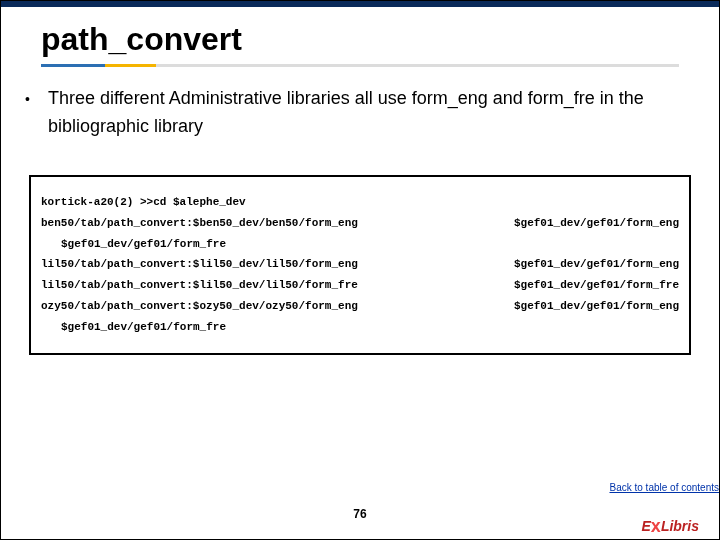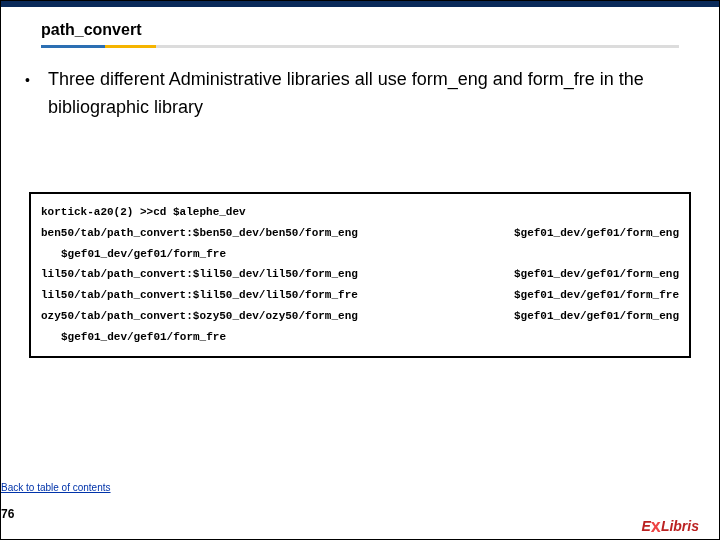--- a/index.html
+++ b/index.html
@@ -1,30 +1,30 @@
 <!DOCTYPE html>
 <html><head>
 <meta charset="utf-8">
 <style>
   * { box-sizing: border-box; margin: 0; padding: 0; }
   html, body { width: 720px; height: 540px; background: #fff; font-family: Verdana, Geneva, sans-serif; color: #000; }
   .slide { width: 720px; height: 540px; position: relative; border: 1px solid #000; background: #fff; }
   .topbar { height: 6px; background: #0a2a5a; }
-  .title { font-size: 16px; font-weight: bold; margin: 14px 0 6px 40px; }
+  .title { font-size: 32px; font-weight: bold; margin: 14px 0 6px 40px; }
   .underline { margin: 0 40px 18px 40px; height: 3px; background: linear-gradient(to right, #2c6fb3 0%, #2c6fb3 10%, #f5b400 10%, #f5b400 18%, #dcdcdc 18%, #dcdcdc 100%); }
   .bullet-row { display: flex; align-items: flex-start; padding: 0 40px 0 24px; }
   .bullet-dot { font-size: 14px; margin-top: 6px; margin-right: 18px; }
   .bullet-text { font-size: 18px; line-height: 1.55; }
-  .codebox { margin: 70px 28px 0 28px; border: 2px solid #000; padding: 8px 10px; font-family: "Courier New", monospace; font-size: 11px; font-weight: bold; }
+  .codebox { margin: 34px 28px 0 28px; border: 2px solid #000; padding: 15px 10px; font-family: "Courier New", monospace; font-size: 11px; font-weight: bold; }
   .code-row { display: flex; justify-content: space-between; line-height: 1.9; white-space: pre; }
   .code-left { flex: 0 0 auto; }
   .code-right { flex: 0 0 auto; padding-left: 20px; }
-  .footer-link { position: absolute; left: 0; right: 0; bottom: 46px; text-align: left; font-size: 10px; }
+  .footer-link { position: absolute; left: 0; right: 0; bottom: 46px; text-align: right; font-size: 10px; }
   .footer-link a { color: #0033aa; text-decoration: underline; }
-  .pagenum { position: absolute; left: 0; right: 0; bottom: 18px; font-size: 12px; font-weight: bold; }
+  .pagenum { position: absolute; left: 0; right: 0; bottom: 18px; text-align: center; font-size: 12px; font-weight: bold; }
   .logo { position: absolute; right: 20px; bottom: 2px; font-size: 14px; font-style: italic; color: #b22; font-weight: bold; }
   .logo .x { color: #e44; font-style: normal; font-size: 18px; vertical-align: -1px; }
 </style>
 </head>
 <body>
 
 <div class="slide">
   <div class="topbar"></div>
 
   <div class="title">path_convert</div>

